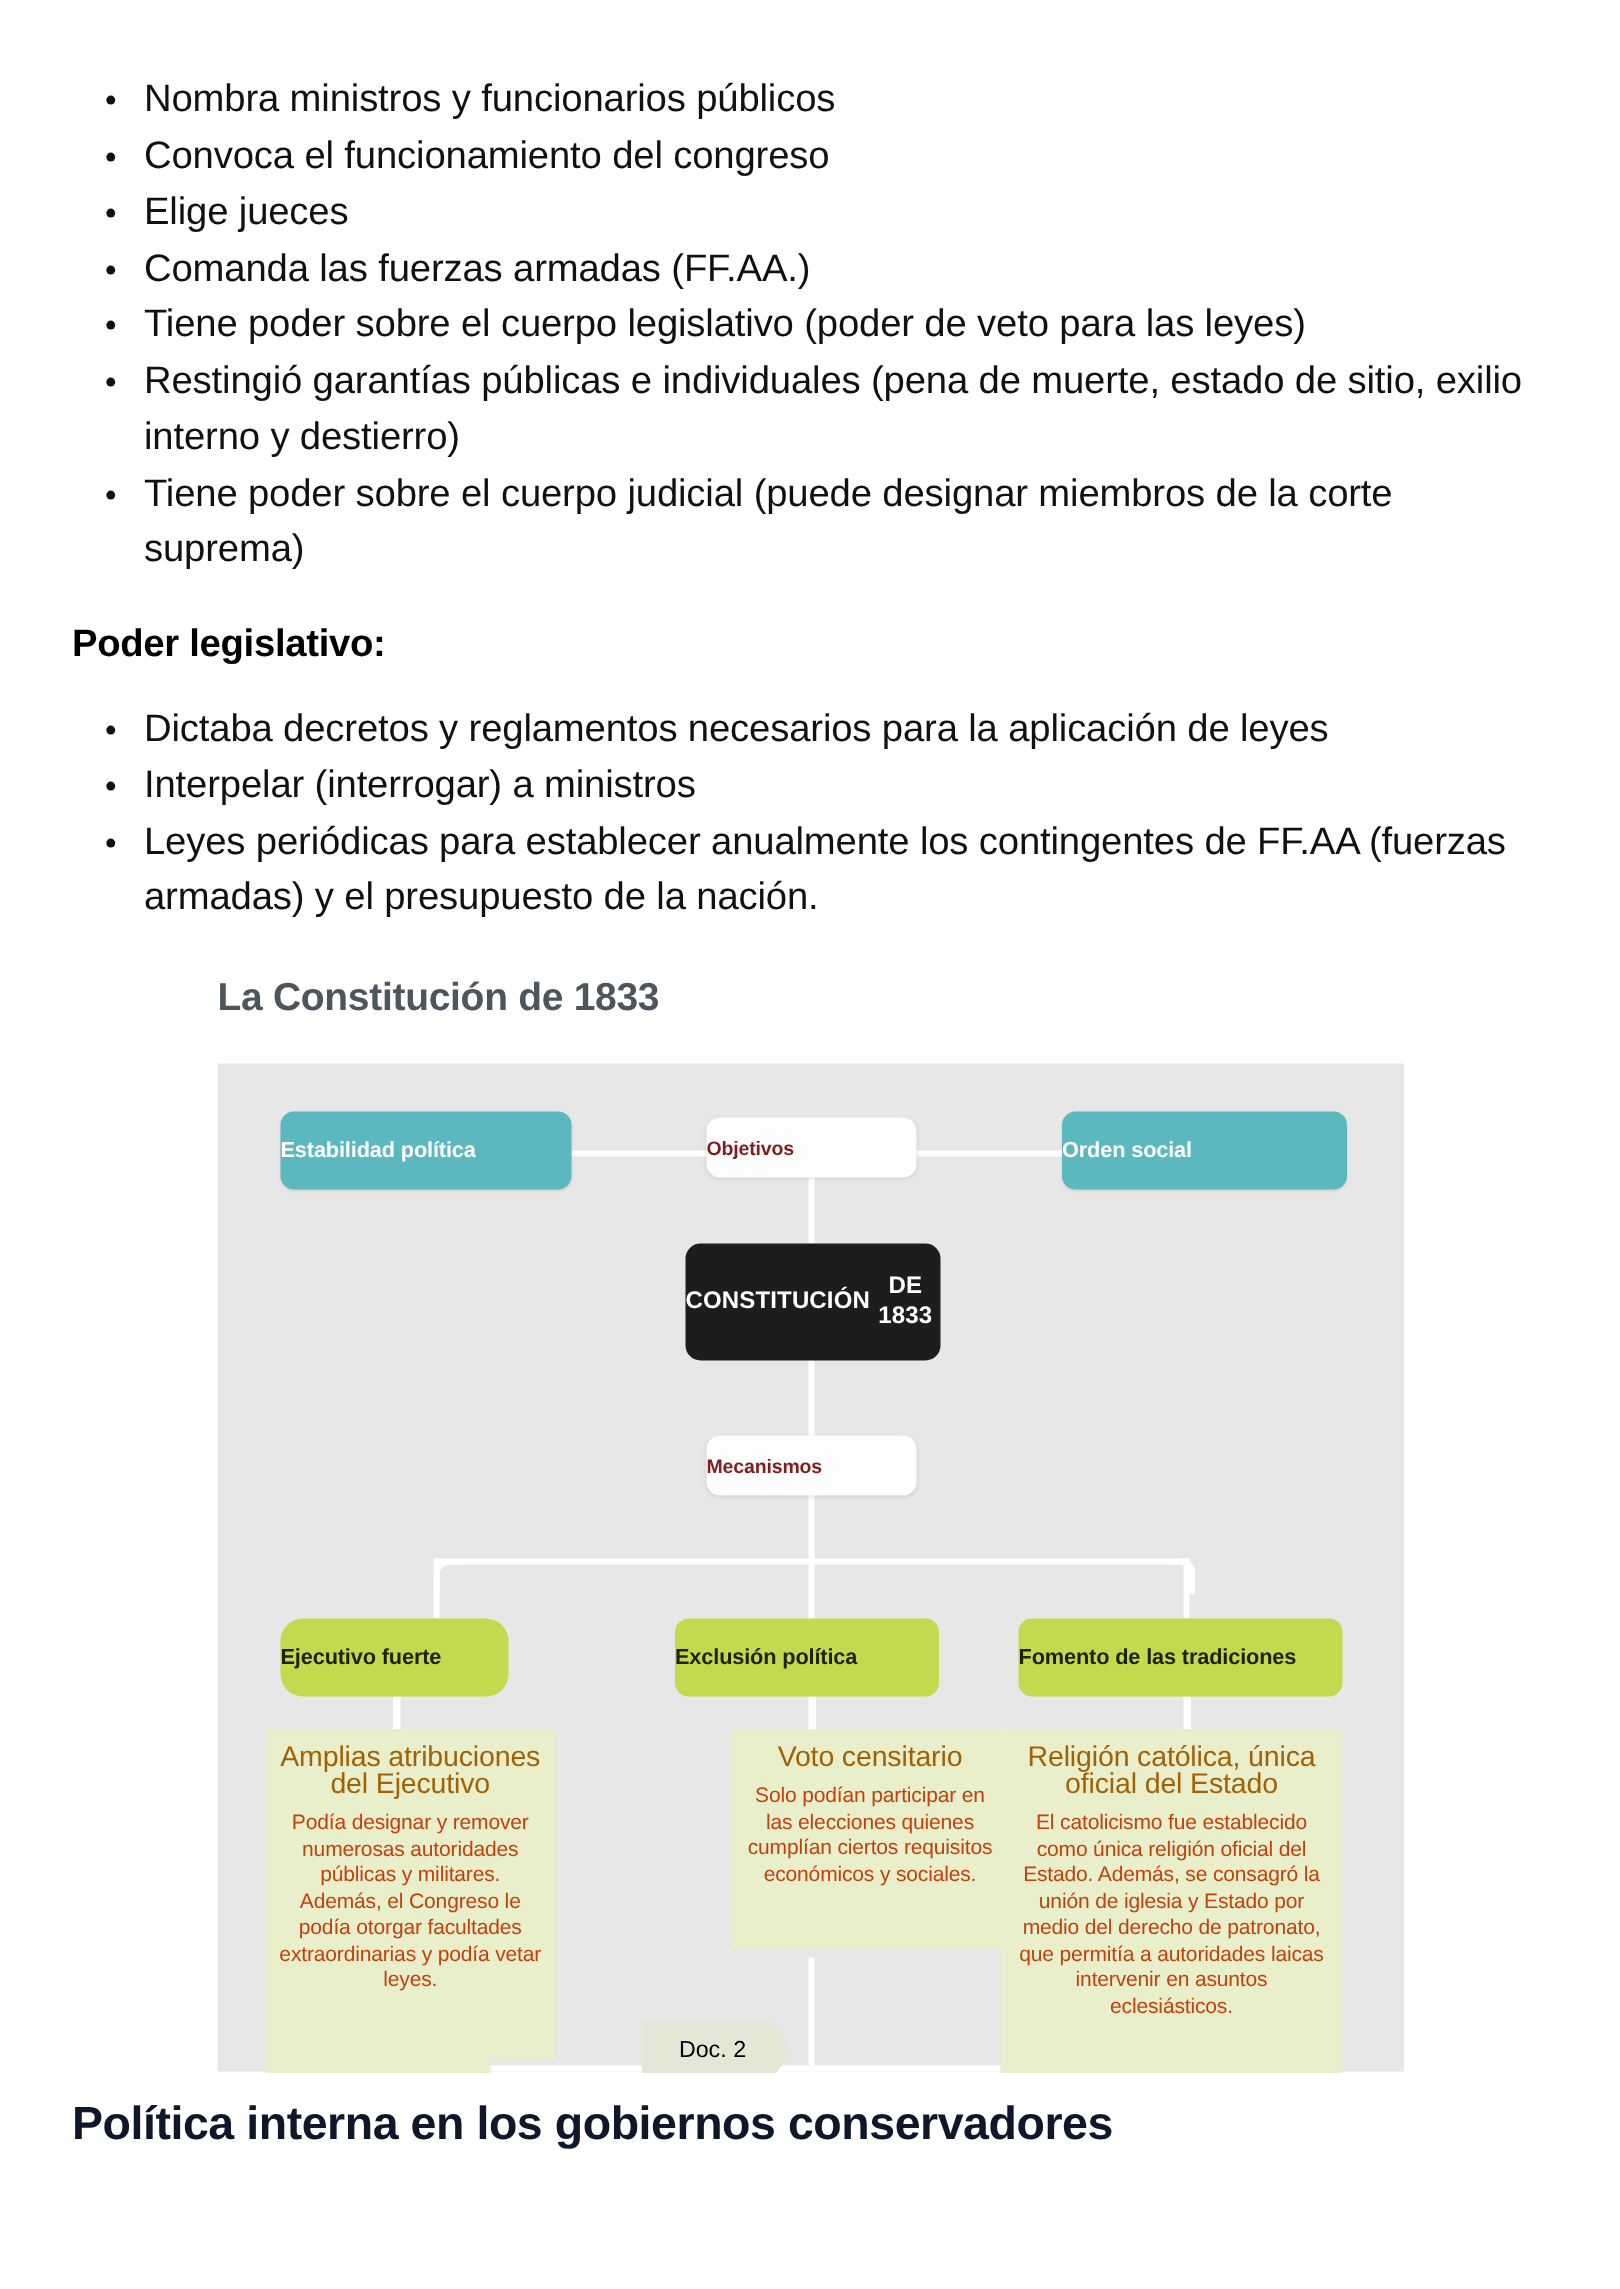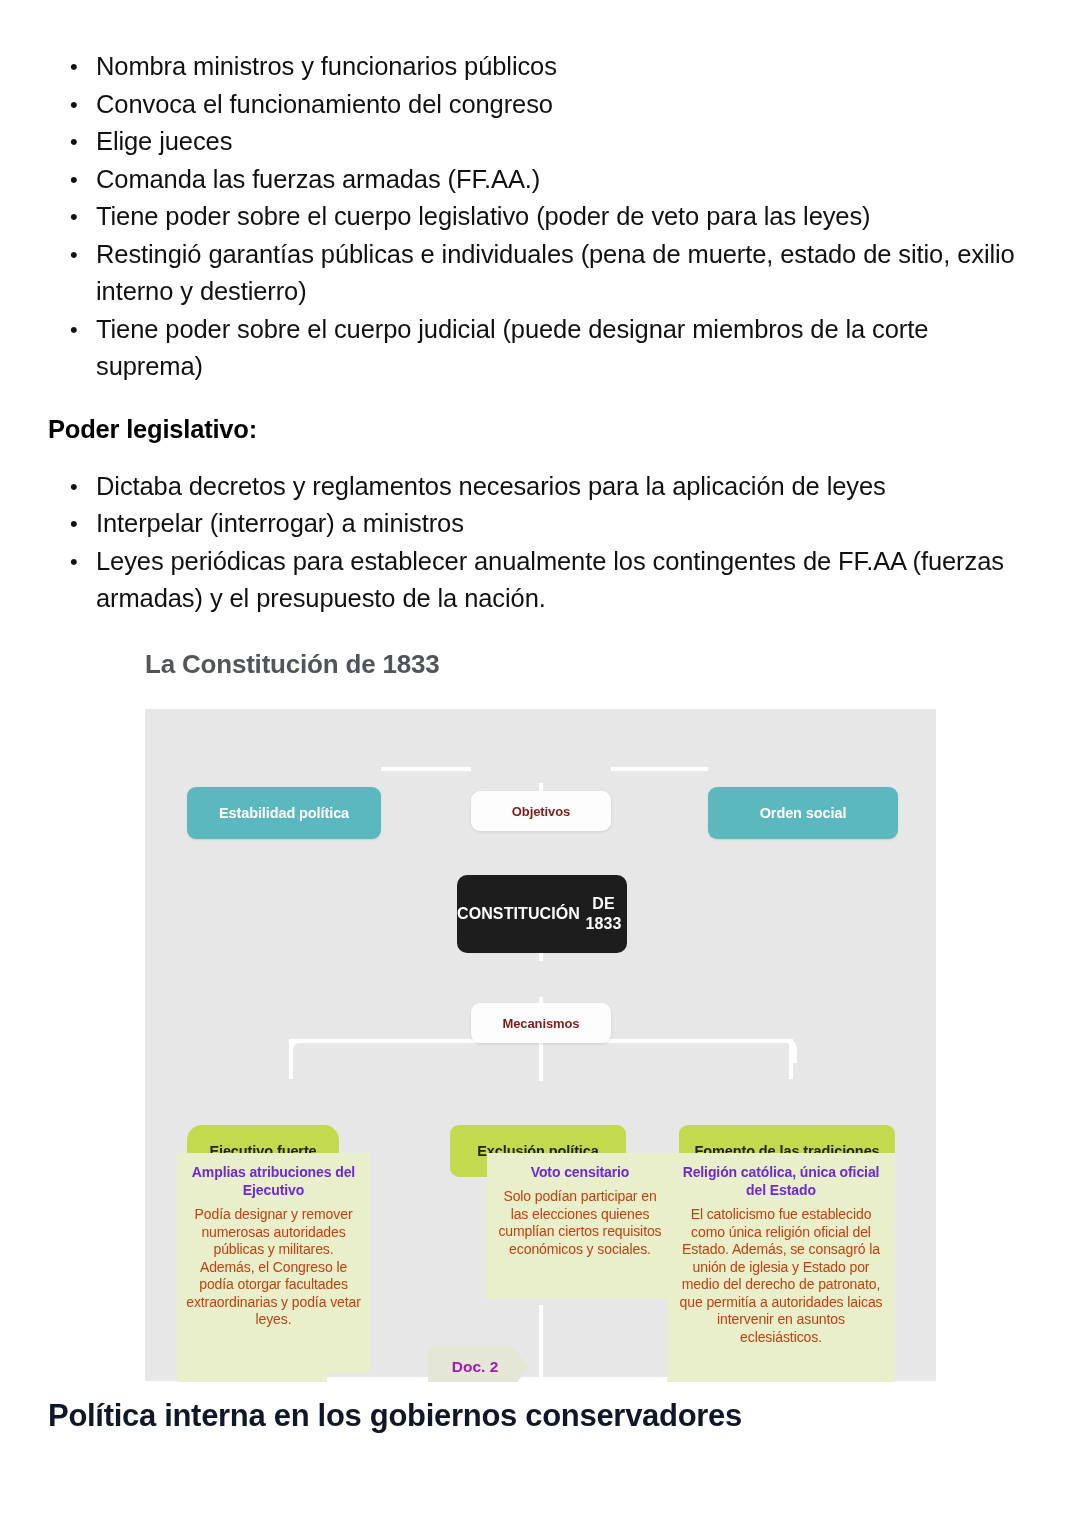--- a/index.html
+++ b/index.html
@@ -119,24 +119,23 @@
     border-style: solid;
     z-index: 1;
   }
 
   
   .box {
     position: absolute;
     z-index: 3;
     display: flex;
     align-items: center;
-    justify-content: center;
+    justify-content: flex-start;
     text-align: center;
     box-sizing: border-box;
-    margin-top: 46px;
   }
 
   .box-teal {
     background: #5cb8bf;
     border-radius: 9px;
     color: #ffffff;
     font-size: 14.5px;
     font-weight: bold;
     letter-spacing: -0.1px;
     box-shadow: 0 1px 2px rgba(0,0,0,0.10);
@@ -173,41 +172,41 @@
 
   .detail-box {
     position: absolute;
     z-index: 3;
     background: #e9eecb;
     box-sizing: border-box;
     padding: 10px 8px 10px 8px;
     text-align: center;
   }
   .detail-title {
-    font-size: 14px;
-    font-weight: bold;
+    font-size: 19px;
+    font-weight: normal;
     line-height: 18px;
-    color: #6d28d9;
+    color: #a16207;
     letter-spacing: -0.1px;
     margin-bottom: 7px;
   }
   .detail-text {
     font-size: 14px;
     line-height: 17.5px;
     color: #c2410c;
     letter-spacing: -0.1px;
   }
 
   .doc-badge {
     position: absolute;
     z-index: 6;
     background: #e4e6d6;
-    color: #a21caf;
+    color: #000000;
     font-size: 15.5px;
-    font-weight: bold;
+    font-weight: normal;
     display: flex;
     align-items: center;
     justify-content: center;
     padding-right: 6px;
     clip-path: polygon(0 0, 86% 0, 100% 50%, 86% 100%, 0 100%);
   }
 
   .partial-box {
     position: absolute;
     z-index: 2;

